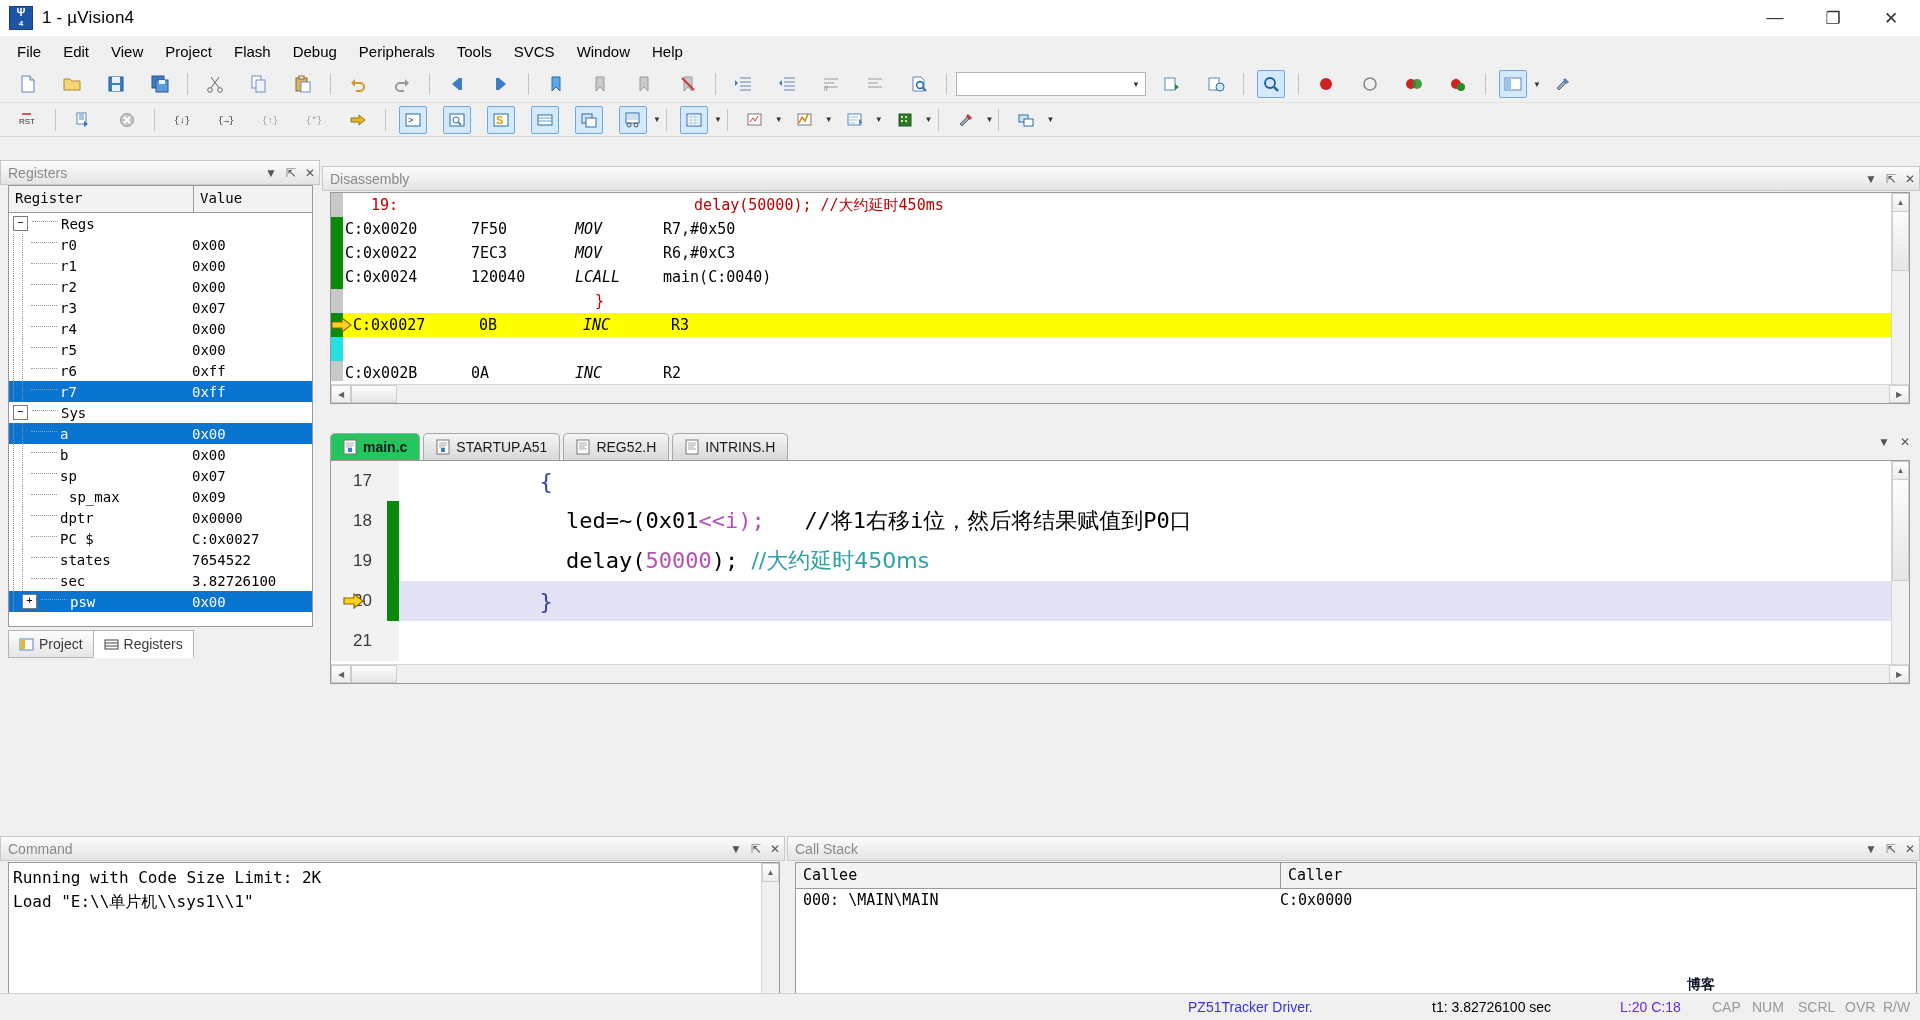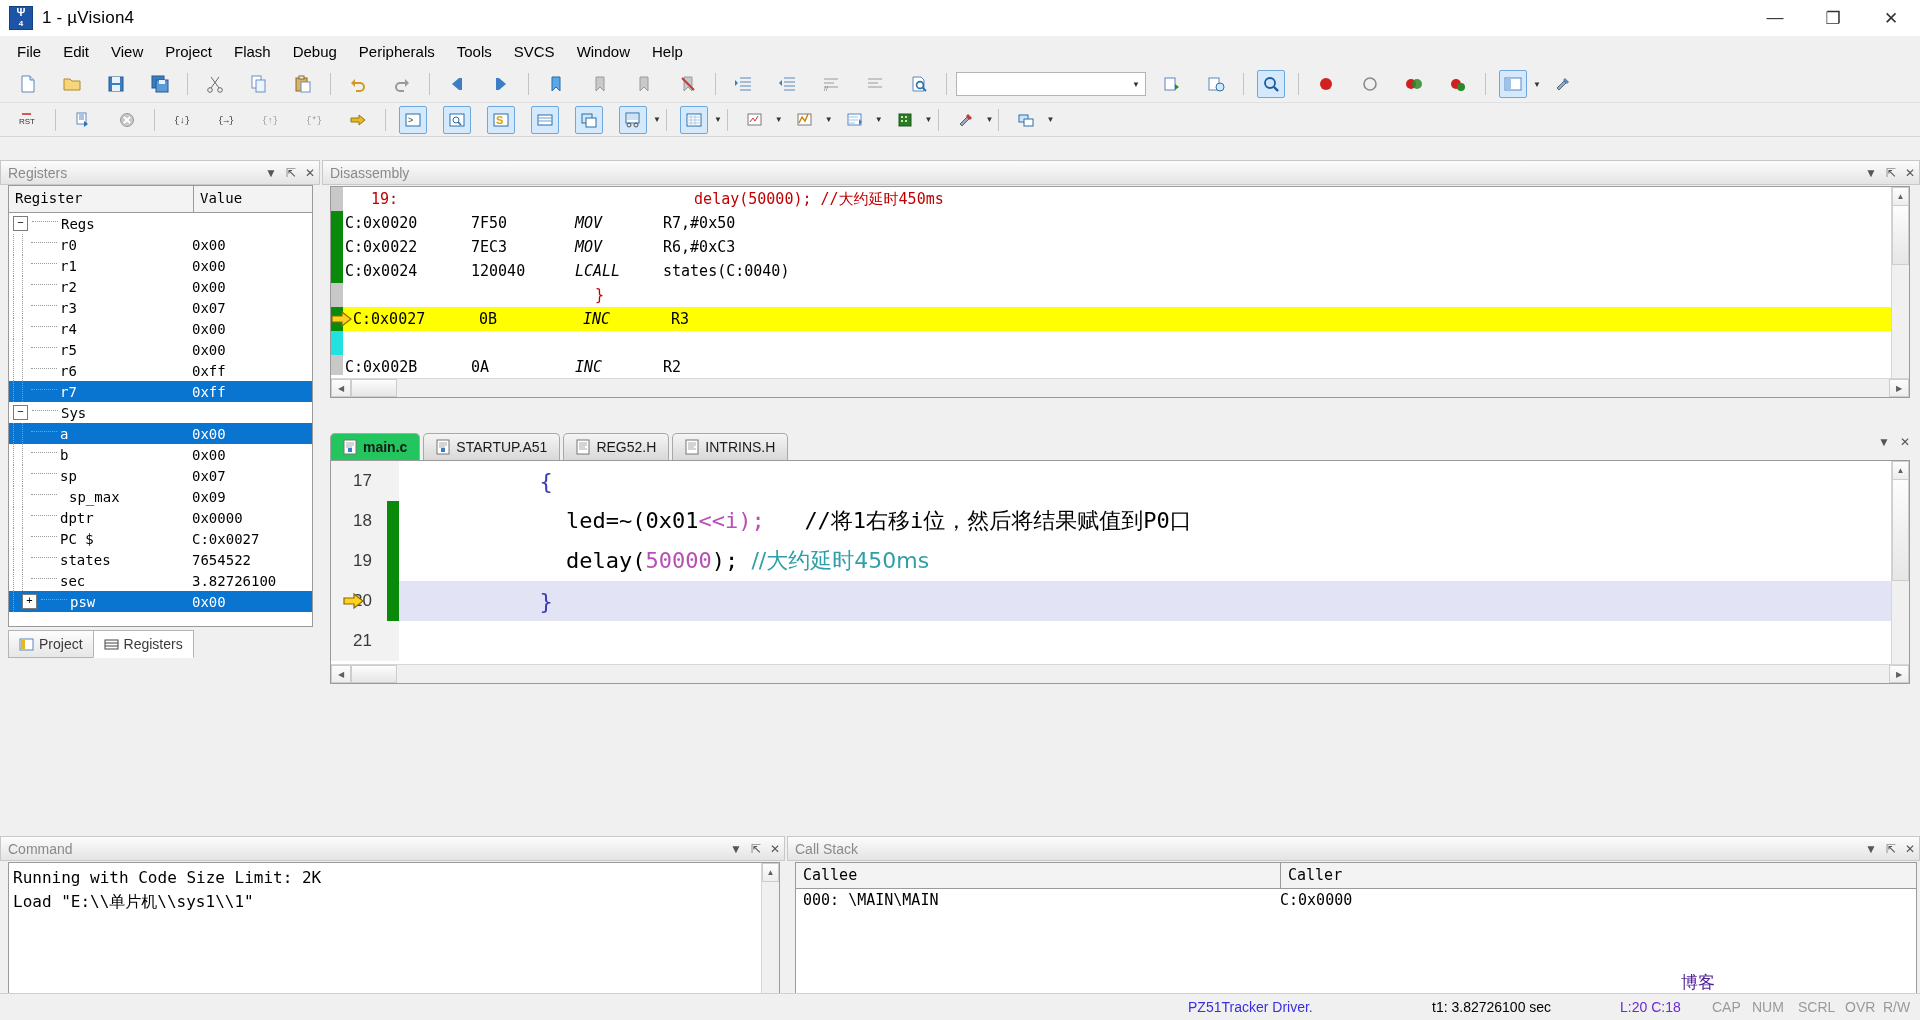--- a/index.html
+++ b/index.html
@@ -70,21 +70,21 @@
   .vline{display:inline-block;width:1px;height:21px;border-left:1px dotted #9a9a9a;margin-right:7px;}
 
   
   .dock-tabs{position:absolute;left:8px;top:470px;display:flex;}
   .dock-tab{height:26px;display:flex;align-items:center;padding:0 10px;border:1px solid #b4b4b4;
             background:linear-gradient(#fdfdfd,#e6e6e6);font-size:14px;color:#3a3a3a;margin-right:-1px;}
   .dock-tab.active{background:#fff;border-bottom-color:#fff;font-weight:normal;}
   .dock-tab .ti{margin-right:5px;display:flex;}
 
   
-  .dis{position:absolute;left:322px;top:0;width:1598px;height:268px;background:#f0f0f0;}
+  .dis{position:absolute;left:322px;top:6px;width:1598px;height:268px;background:#f0f0f0;}
   .dis-body{position:absolute;left:8px;top:26px;width:1578px;height:210px;background:#fff;border:1px solid #9a9a9a;overflow:hidden;}
   .dis-lines{position:absolute;left:0;top:0;right:16px;bottom:22px;overflow:hidden;
              font-family:"DejaVu Sans Mono","Liberation Mono",monospace;font-size:15px;}
   .dline{height:24px;display:flex;align-items:center;white-space:pre;position:relative;}
   .dgut{width:12px;height:24px;background:#c8c8c8;flex:0 0 12px;}
   .dgut.green{background:#0a8a0a;}
   .dgut.cyan{background:#24e1e1;}
   .dgut.gray{background:#c8c8c8;}
   .dline.cur{background:#ffff00;}
   .dtxt{padding-left:2px;}
@@ -143,21 +143,21 @@
   .cs-row div{padding-left:7px;}
   .cs-row .cell1{width:470px;}
 
   
   .status{position:absolute;left:0;bottom:0;width:1920px;height:26px;background:#f0f0f0;
           border-top:1px solid #d0d0d0;display:flex;align-items:center;font-size:14px;}
   .st-drv{position:absolute;left:1188px;color:#3b2fdd;}
   .st-t1{position:absolute;left:1432px;color:#000;}
   .st-lc{position:absolute;left:1620px;color:#6d28d9;}
   .st-flag{position:absolute;color:#9a9a9a;}
-  .wm{position:absolute;right:205px;bottom:26px;color:#4c1d95;font-size:17px;}
+  .wm{position:absolute;right:205px;bottom:26px;color:#0f172a;font-size:14px;font-weight:bold;}
 </style>
 </head>
 <body>
 
 <div class="app">
 
   <div class="titlebar">
     <div class="tb-icon">
         <span>Ψ</span>
         <span style="font-size:8px;">4</span>
@@ -746,21 +746,21 @@
           <div class="dline">
             <div class="dgut green"></div>
             <div class="dtxt"><span class="c-addr">C:0x0020</span><span class="c-hex">7F50</span><span class="c-mn">MOV</span><span>R7,#0x50</span></div>
           </div>
           <div class="dline">
             <div class="dgut green"></div>
             <div class="dtxt"><span class="c-addr">C:0x0022</span><span class="c-hex">7EC3</span><span class="c-mn">MOV</span><span>R6,#0xC3</span></div>
           </div>
           <div class="dline">
             <div class="dgut green"></div>
-            <div class="dtxt"><span class="c-addr">C:0x0024</span><span class="c-hex">120040</span><span class="c-mn">LCALL</span><span>states(C:0040)</span></div>
+            <div class="dtxt"><span class="c-addr">C:0x0024</span><span class="c-hex">120040</span><span class="c-mn">LCALL</span><span>main(C:0040)</span></div>
           </div>
           <div class="dline">
             <div class="dgut gray"></div>
             <div class="dtxt srcnum" style="padding-left:31px;margin-top:42px;">20:</div>
             <div class="dtxt srcnum" style="padding-left:194px;">}</div>
           </div>
           <div class="dline cur">
             <div class="dgut green"></div>
             <svg class="arrow-cur" viewBox="0 0 22 18">
                 <path d="M1 6h10V2l9 7-9 7v-4H1z" fill="#ffd21e" stroke="#8a6a00" stroke-width="1.2"></path>

